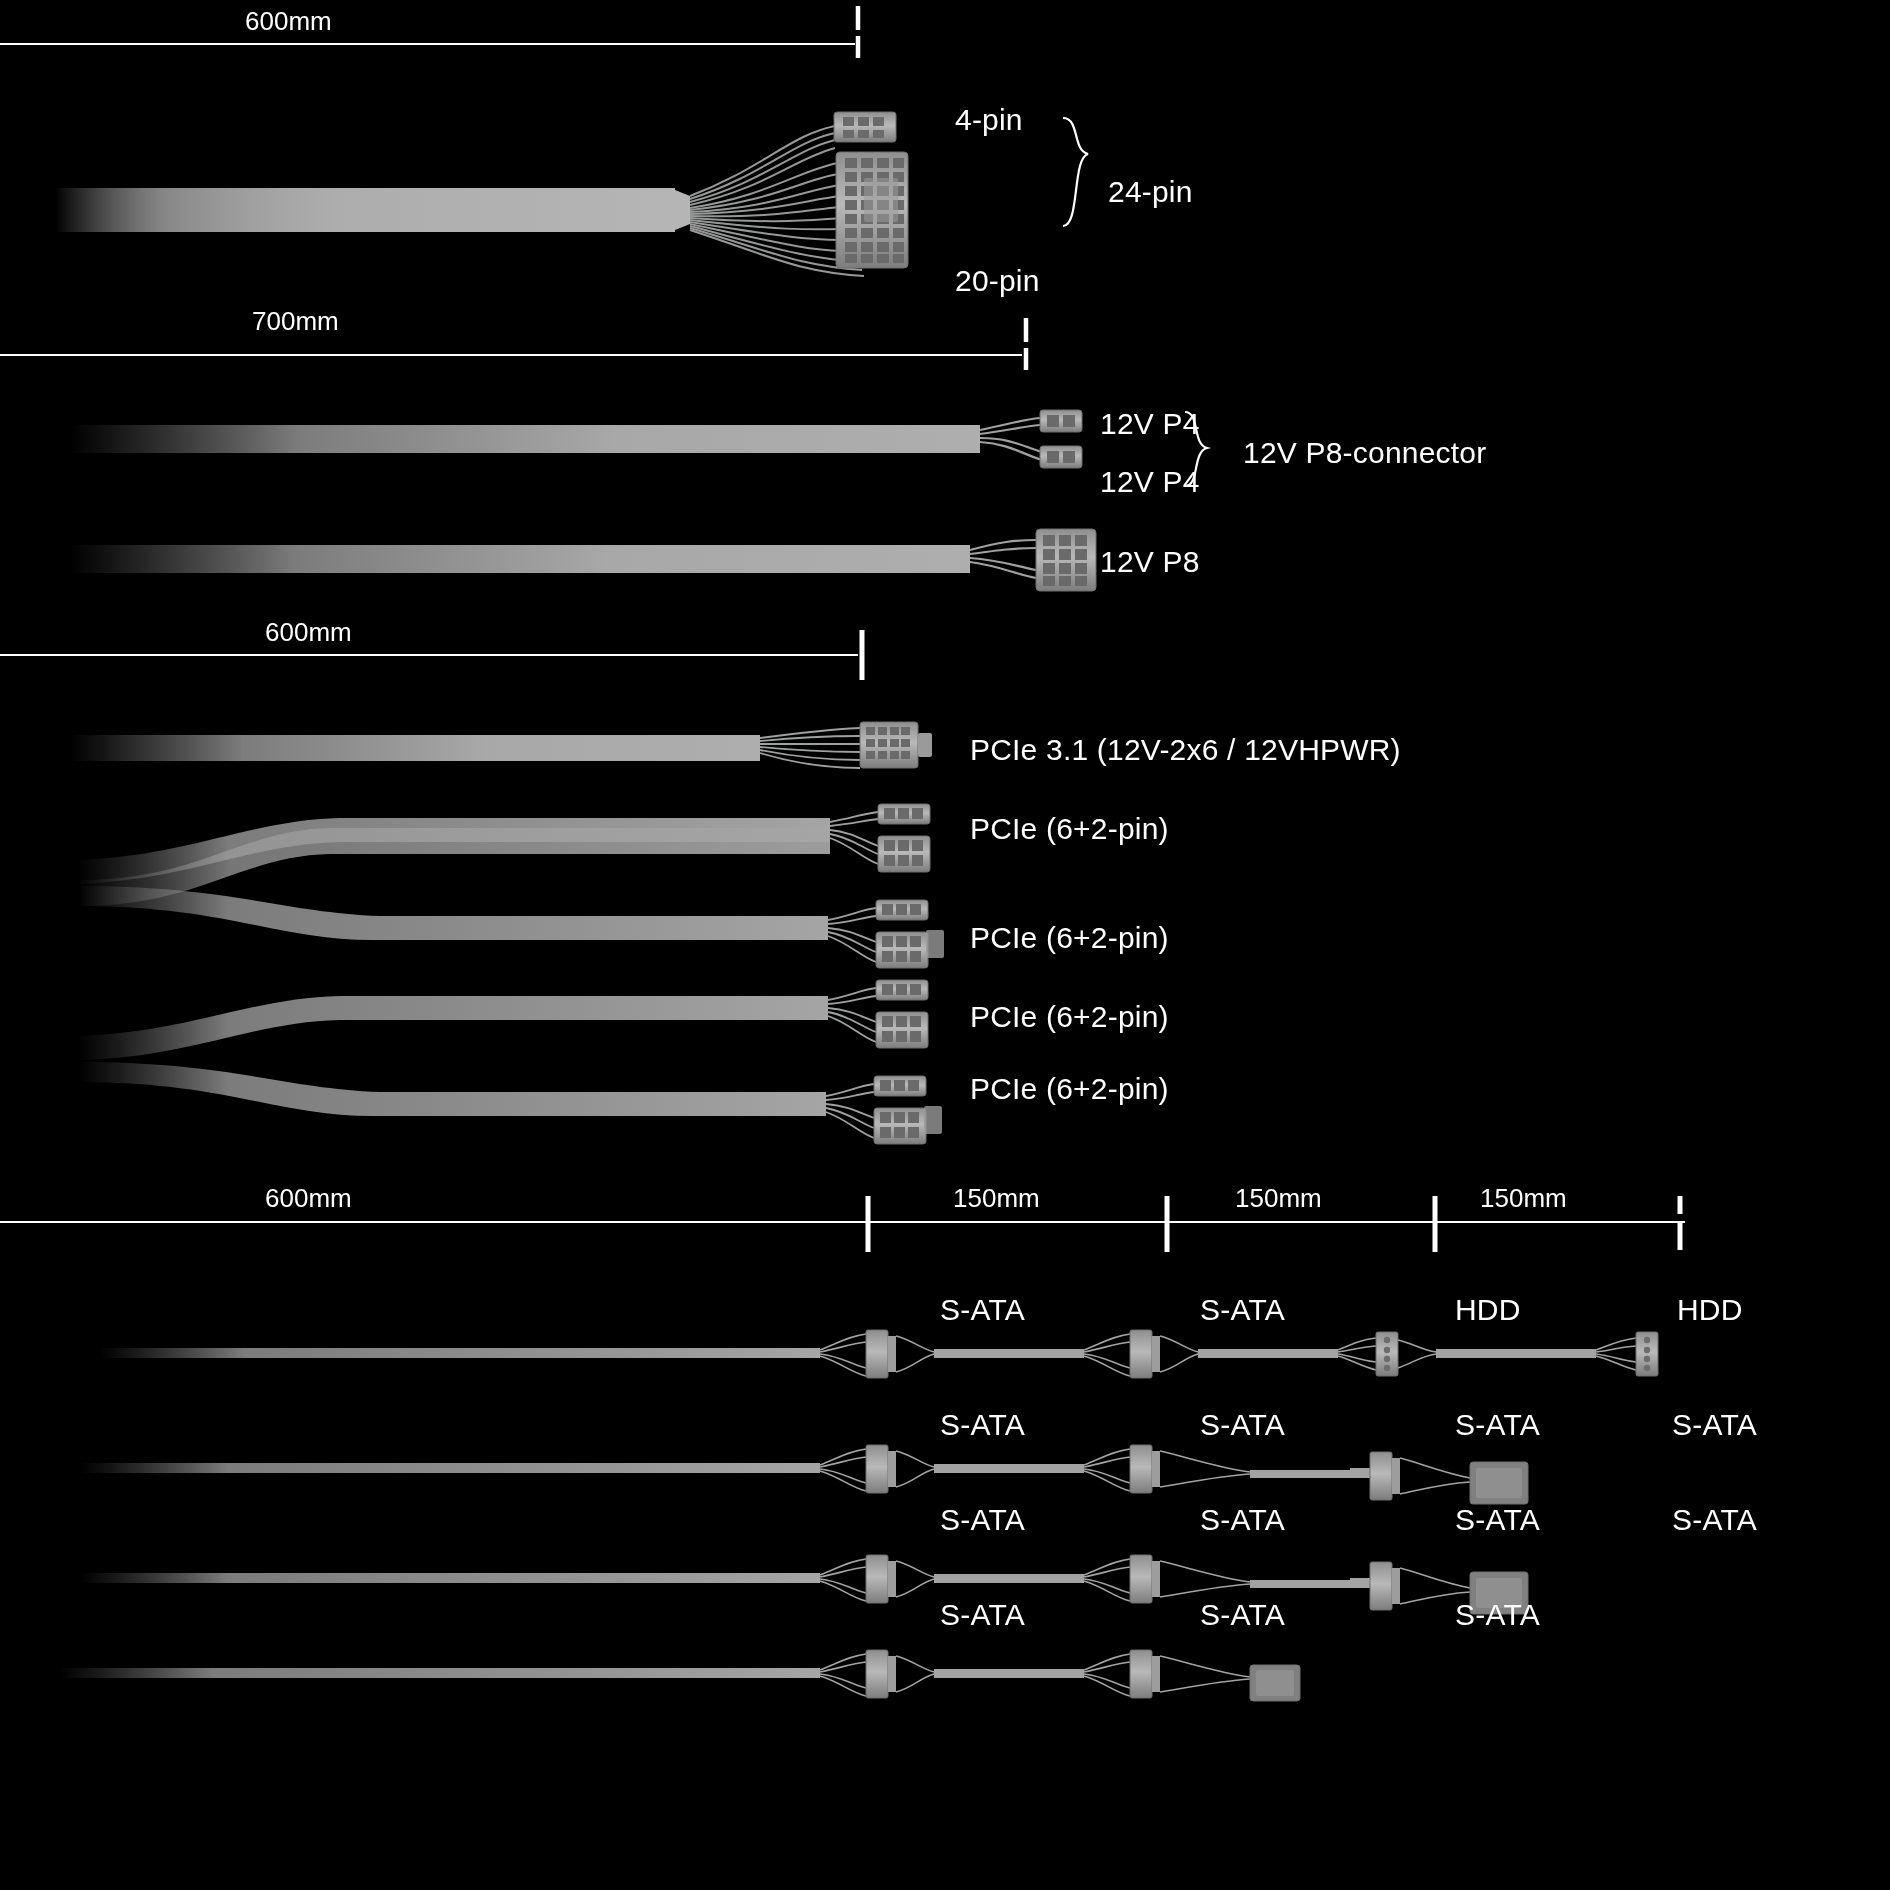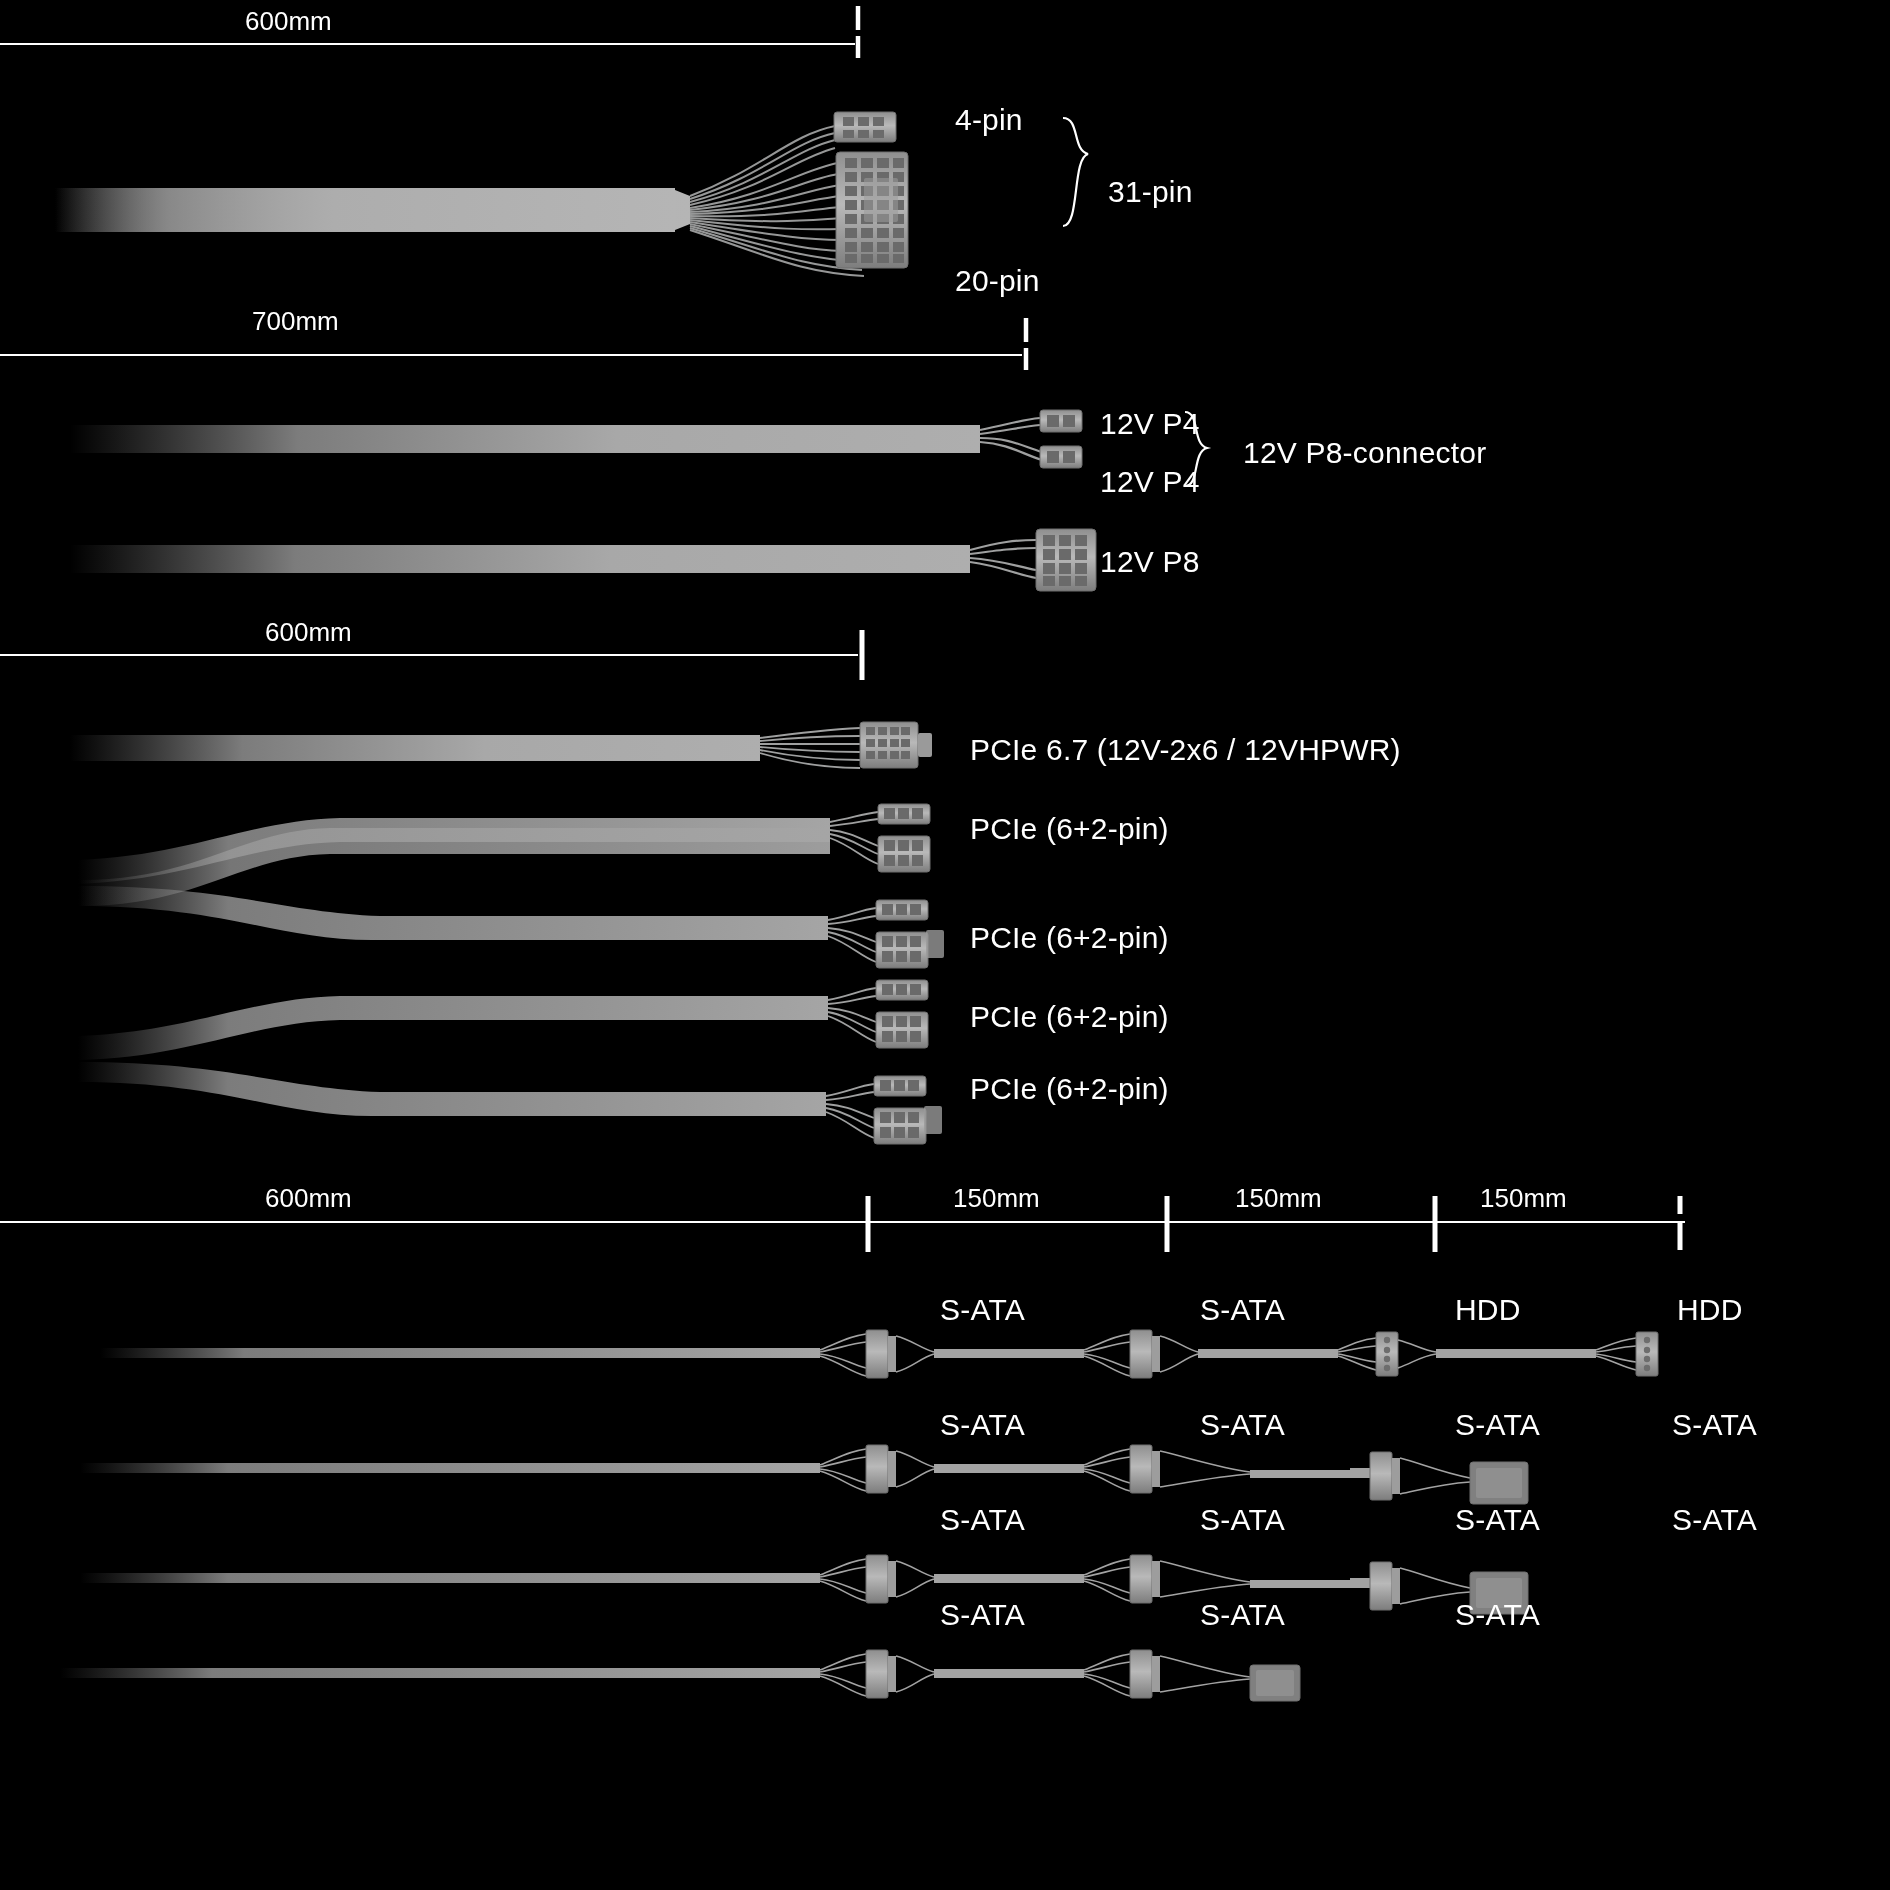--- a/index.html
+++ b/index.html
@@ -505,31 +505,31 @@
         <path d="M1160 1656 C 1190 1663, 1220 1673, 1250 1677"></path>
         <path d="M1160 1692 C 1190 1687, 1220 1681, 1250 1679"></path>
       </g>
       <rect x="1250" y="1665" width="50" height="36" rx="3" fill="#808080" stroke="#6f6f6f"></rect>
       <rect x="1256" y="1670" width="38" height="26" rx="2" fill="#8f8f8f"></rect>
     </g>
   </svg>
 
   <div class="dim" style="left:245px; top:6px;">600mm</div>
   <div class="lbl" style="left:955px; top:103px;">4-pin</div>
-  <div class="lbl" style="left:1108px; top:175px;">31-pin</div>
+  <div class="lbl" style="left:1108px; top:175px;">24-pin</div>
   <div class="lbl" style="left:955px; top:264px;">20-pin</div>
 
   <div class="dim" style="left:252px; top:306px;">700mm</div>
   <div class="lbl" style="left:1100px; top:407px;">12V P4</div>
   <div class="lbl" style="left:1100px; top:465px;">12V P4</div>
   <div class="lbl" style="left:1243px; top:436px;">12V P8-connector</div>
   <div class="lbl" style="left:1100px; top:545px;">12V P8</div>
 
   <div class="dim" style="left:265px; top:617px;">600mm</div>
-  <div class="lbl" style="left:970px; top:733px;">PCIe 6.7 (12V-2x6 / 12VHPWR)</div>
+  <div class="lbl" style="left:970px; top:733px;">PCIe 3.1 (12V-2x6 / 12VHPWR)</div>
   <div class="lbl" style="left:970px; top:812px;">PCIe (6+2-pin)</div>
   <div class="lbl" style="left:970px; top:921px;">PCIe (6+2-pin)</div>
   <div class="lbl" style="left:970px; top:1000px;">PCIe (6+2-pin)</div>
   <div class="lbl" style="left:970px; top:1072px;">PCIe (6+2-pin)</div>
 
   <div class="dim" style="left:265px;  top:1183px;">600mm</div>
   <div class="dim" style="left:953px;  top:1183px;">150mm</div>
   <div class="dim" style="left:1235px; top:1183px;">150mm</div>
   <div class="dim" style="left:1480px; top:1183px;">150mm</div>
 

